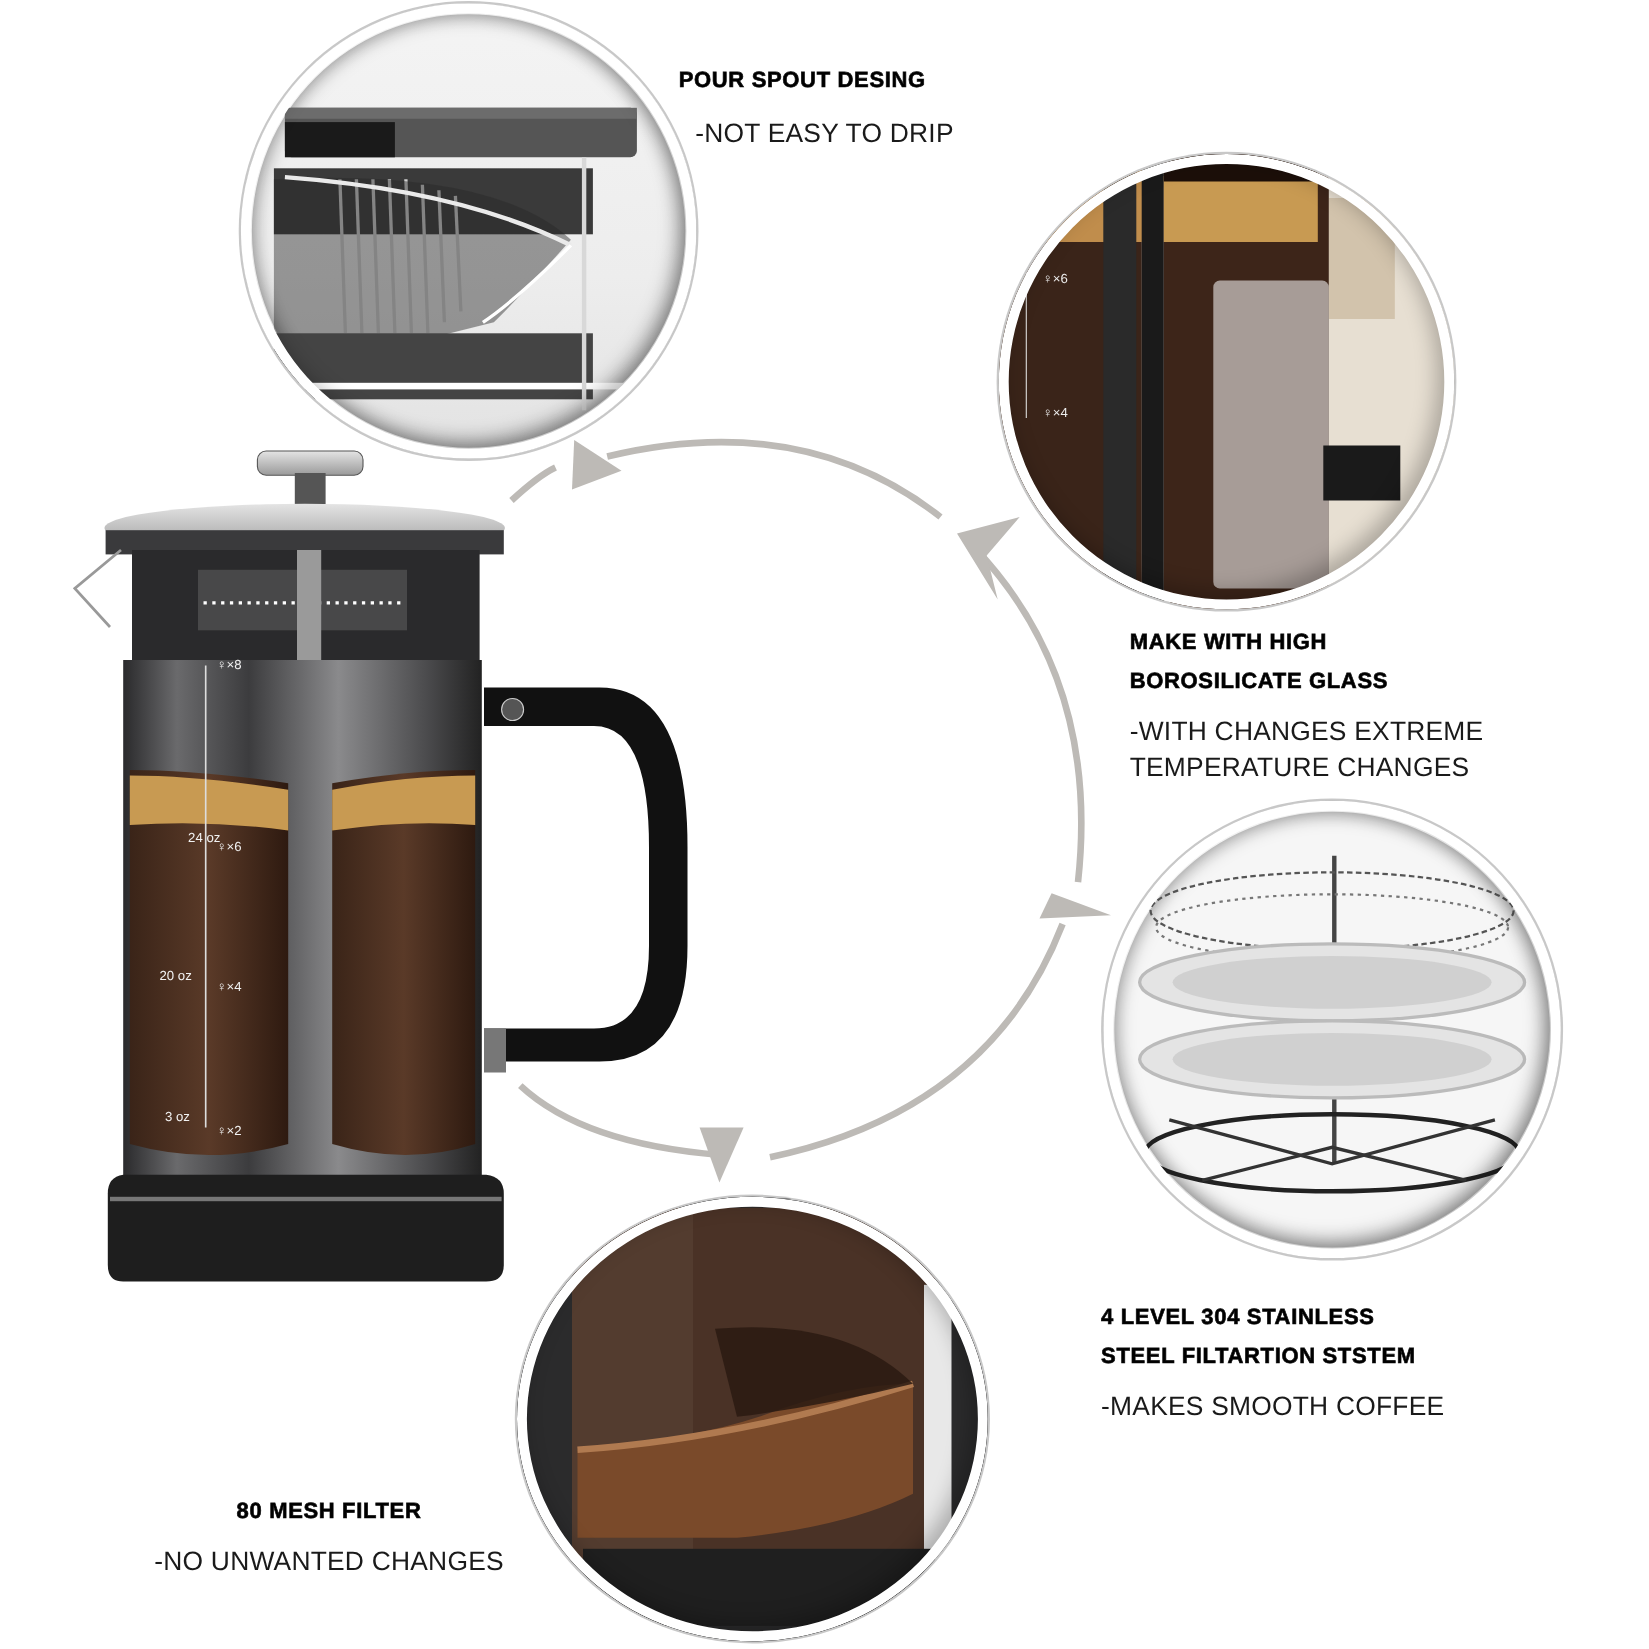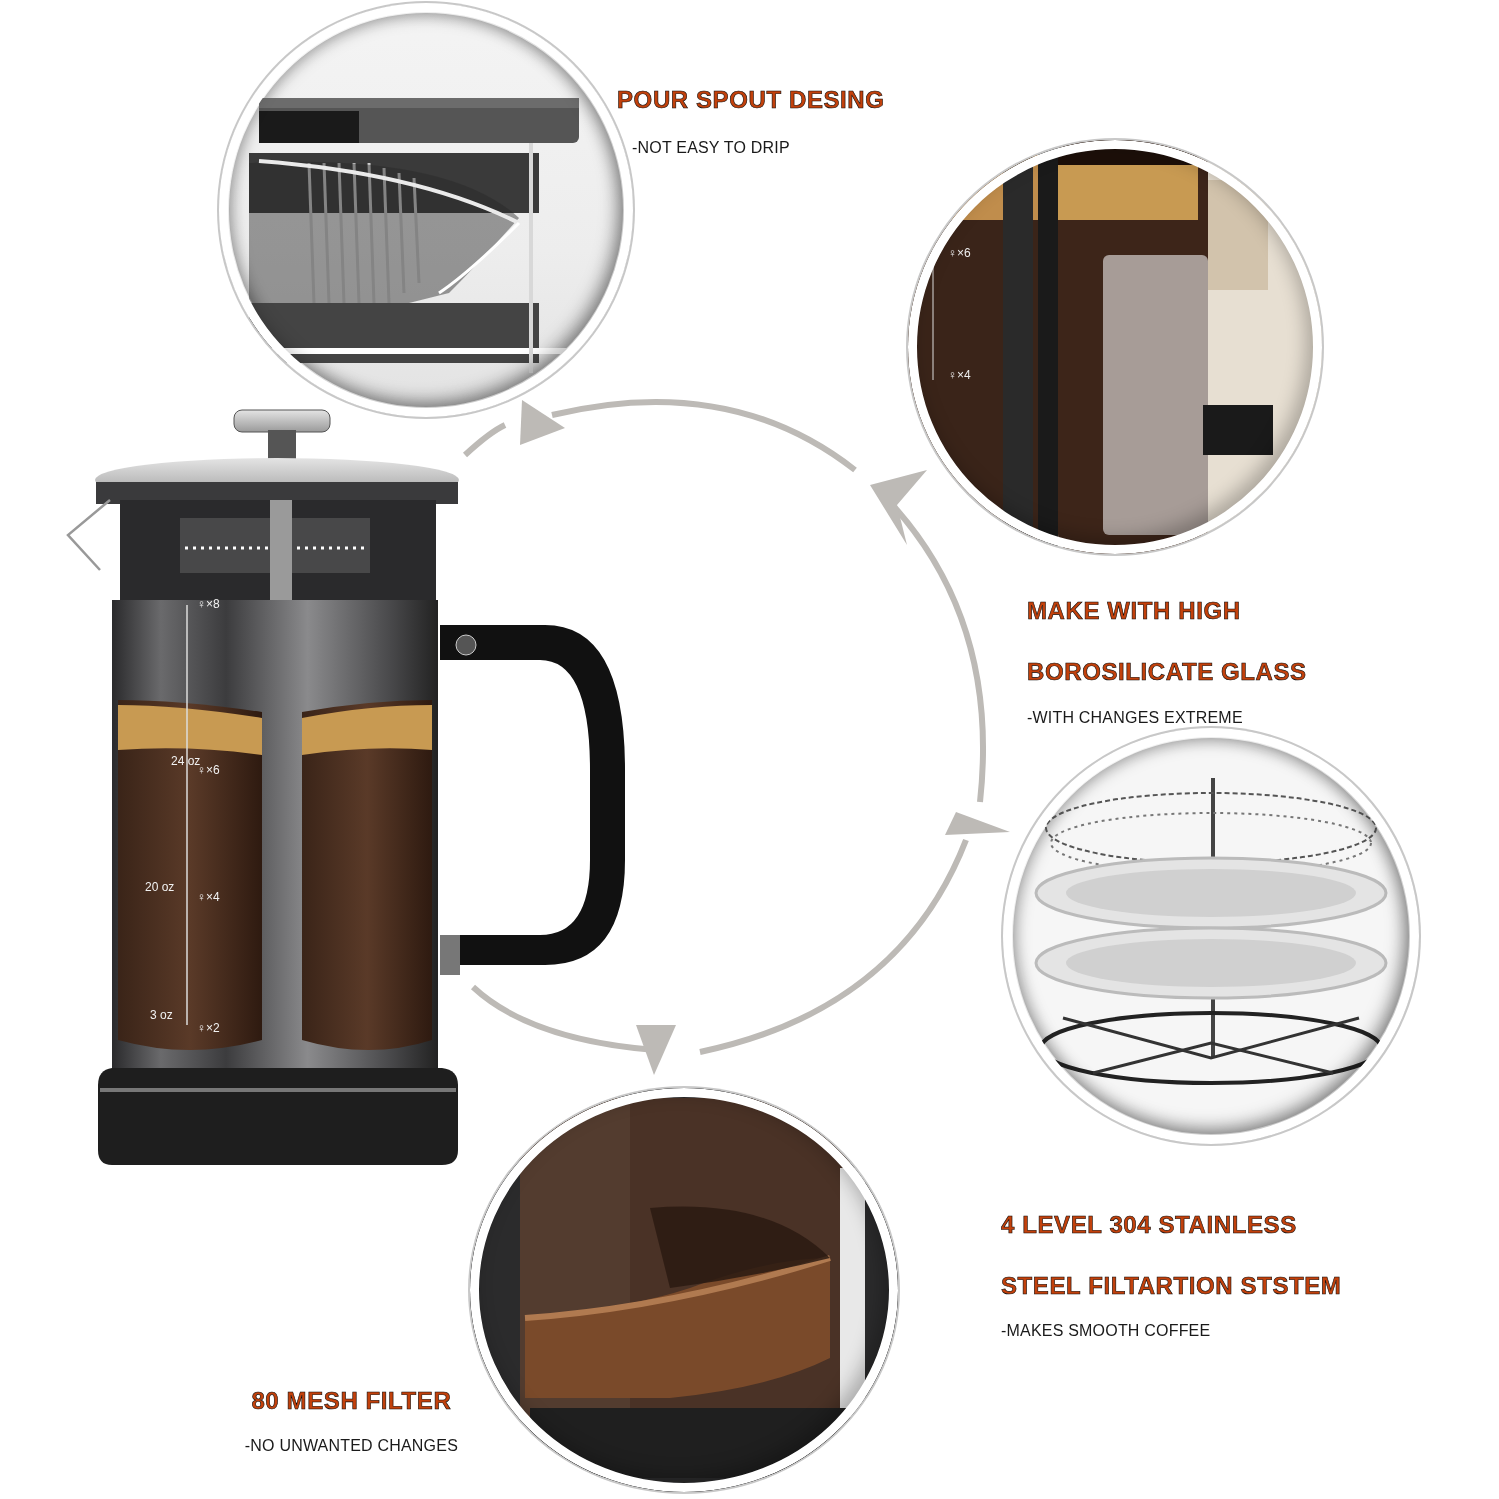--- a/index.html
+++ b/index.html
@@ -1,22 +1,22 @@
 <!DOCTYPE html>
 <html><head>
 <meta charset="utf-8">
 <style>
   html, body { margin: 0; padding: 0; background: #ffffff; }
   body { width: 1499px; height: 1499px; position: relative; overflow: hidden; font-family: "Liberation Sans", sans-serif; }
 
   .abs { position: absolute; }
 
   
-  .feat-title { font-family: "Liberation Sans", sans-serif; font-weight: 900; font-size: 24px; line-height: 35px; color: #c2410c; letter-spacing: 0.6px; -webkit-text-stroke: 0.6px #0a0a0a; white-space: nowrap; margin-top: 26px; }
-  .feat-sub { font-family: "Liberation Sans", sans-serif; font-weight: 400; font-size: 16px; line-height: 32px; color: #1a1a1a; letter-spacing: 0.2px; white-space: nowrap; }
+  .feat-title { font-family: "Liberation Sans", sans-serif; font-weight: 900; font-size: 20px; line-height: 35px; color: #000000; letter-spacing: 0.6px; -webkit-text-stroke: 0.6px #0a0a0a; white-space: nowrap; }
+  .feat-sub { font-family: "Liberation Sans", sans-serif; font-weight: 400; font-size: 24px; line-height: 32px; color: #1a1a1a; letter-spacing: 0.2px; white-space: nowrap; }
   .right { text-align: center; }
 
   
   .detail-circle { position: absolute; border-radius: 50%; overflow: hidden; box-shadow: 0 0 0 2px #c8c8c8, inset 0 0 0 10px #ffffff, inset 0 0 16px 12px rgba(0,0,0,0.35); background: #eeeeee; }
   .detail-circle::after { content: ""; position: absolute; inset: 0; border-radius: 50%; box-shadow: inset 0 0 0 9px #ffffff, inset -6px -6px 18px 10px rgba(0,0,0,0.25); pointer-events: none; }
 
   
   svg.cycle { position: absolute; left: 0; top: 0; }
 
   
@@ -43,20 +43,21 @@
 
 <div class="abs" style="left:617px; top:56px;">
   <div class="feat-title">POUR SPOUT DESING</div>
   <div class="feat-sub" style="margin-top:15px; padding-left:15px;">-NOT EASY TO DRIP</div>
 </div>
 
 <div class="abs" style="left:1027px; top:567px;">
   <div class="feat-title">MAKE WITH HIGH</div>
   <div class="feat-title">BOROSILICATE GLASS</div>
   <div class="feat-sub" style="margin-top:13px;">-WITH CHANGES EXTREME</div>
+  <div class="feat-sub">TEMPERATURE CHANGES</div>
 </div>
 
 <div class="abs" style="left:1001px; top:1181px;">
   <div class="feat-title">4 LEVEL 304 STAINLESS</div>
   <div class="feat-title">STEEL FILTARTION STSTEM</div>
   <div class="feat-sub" style="margin-top:12px;">-MAKES SMOOTH COFFEE</div>
 </div>
 
 <div class="abs right" style="right:1041px; top:1357px;">
   <div class="feat-title">80 MESH FILTER</div>

